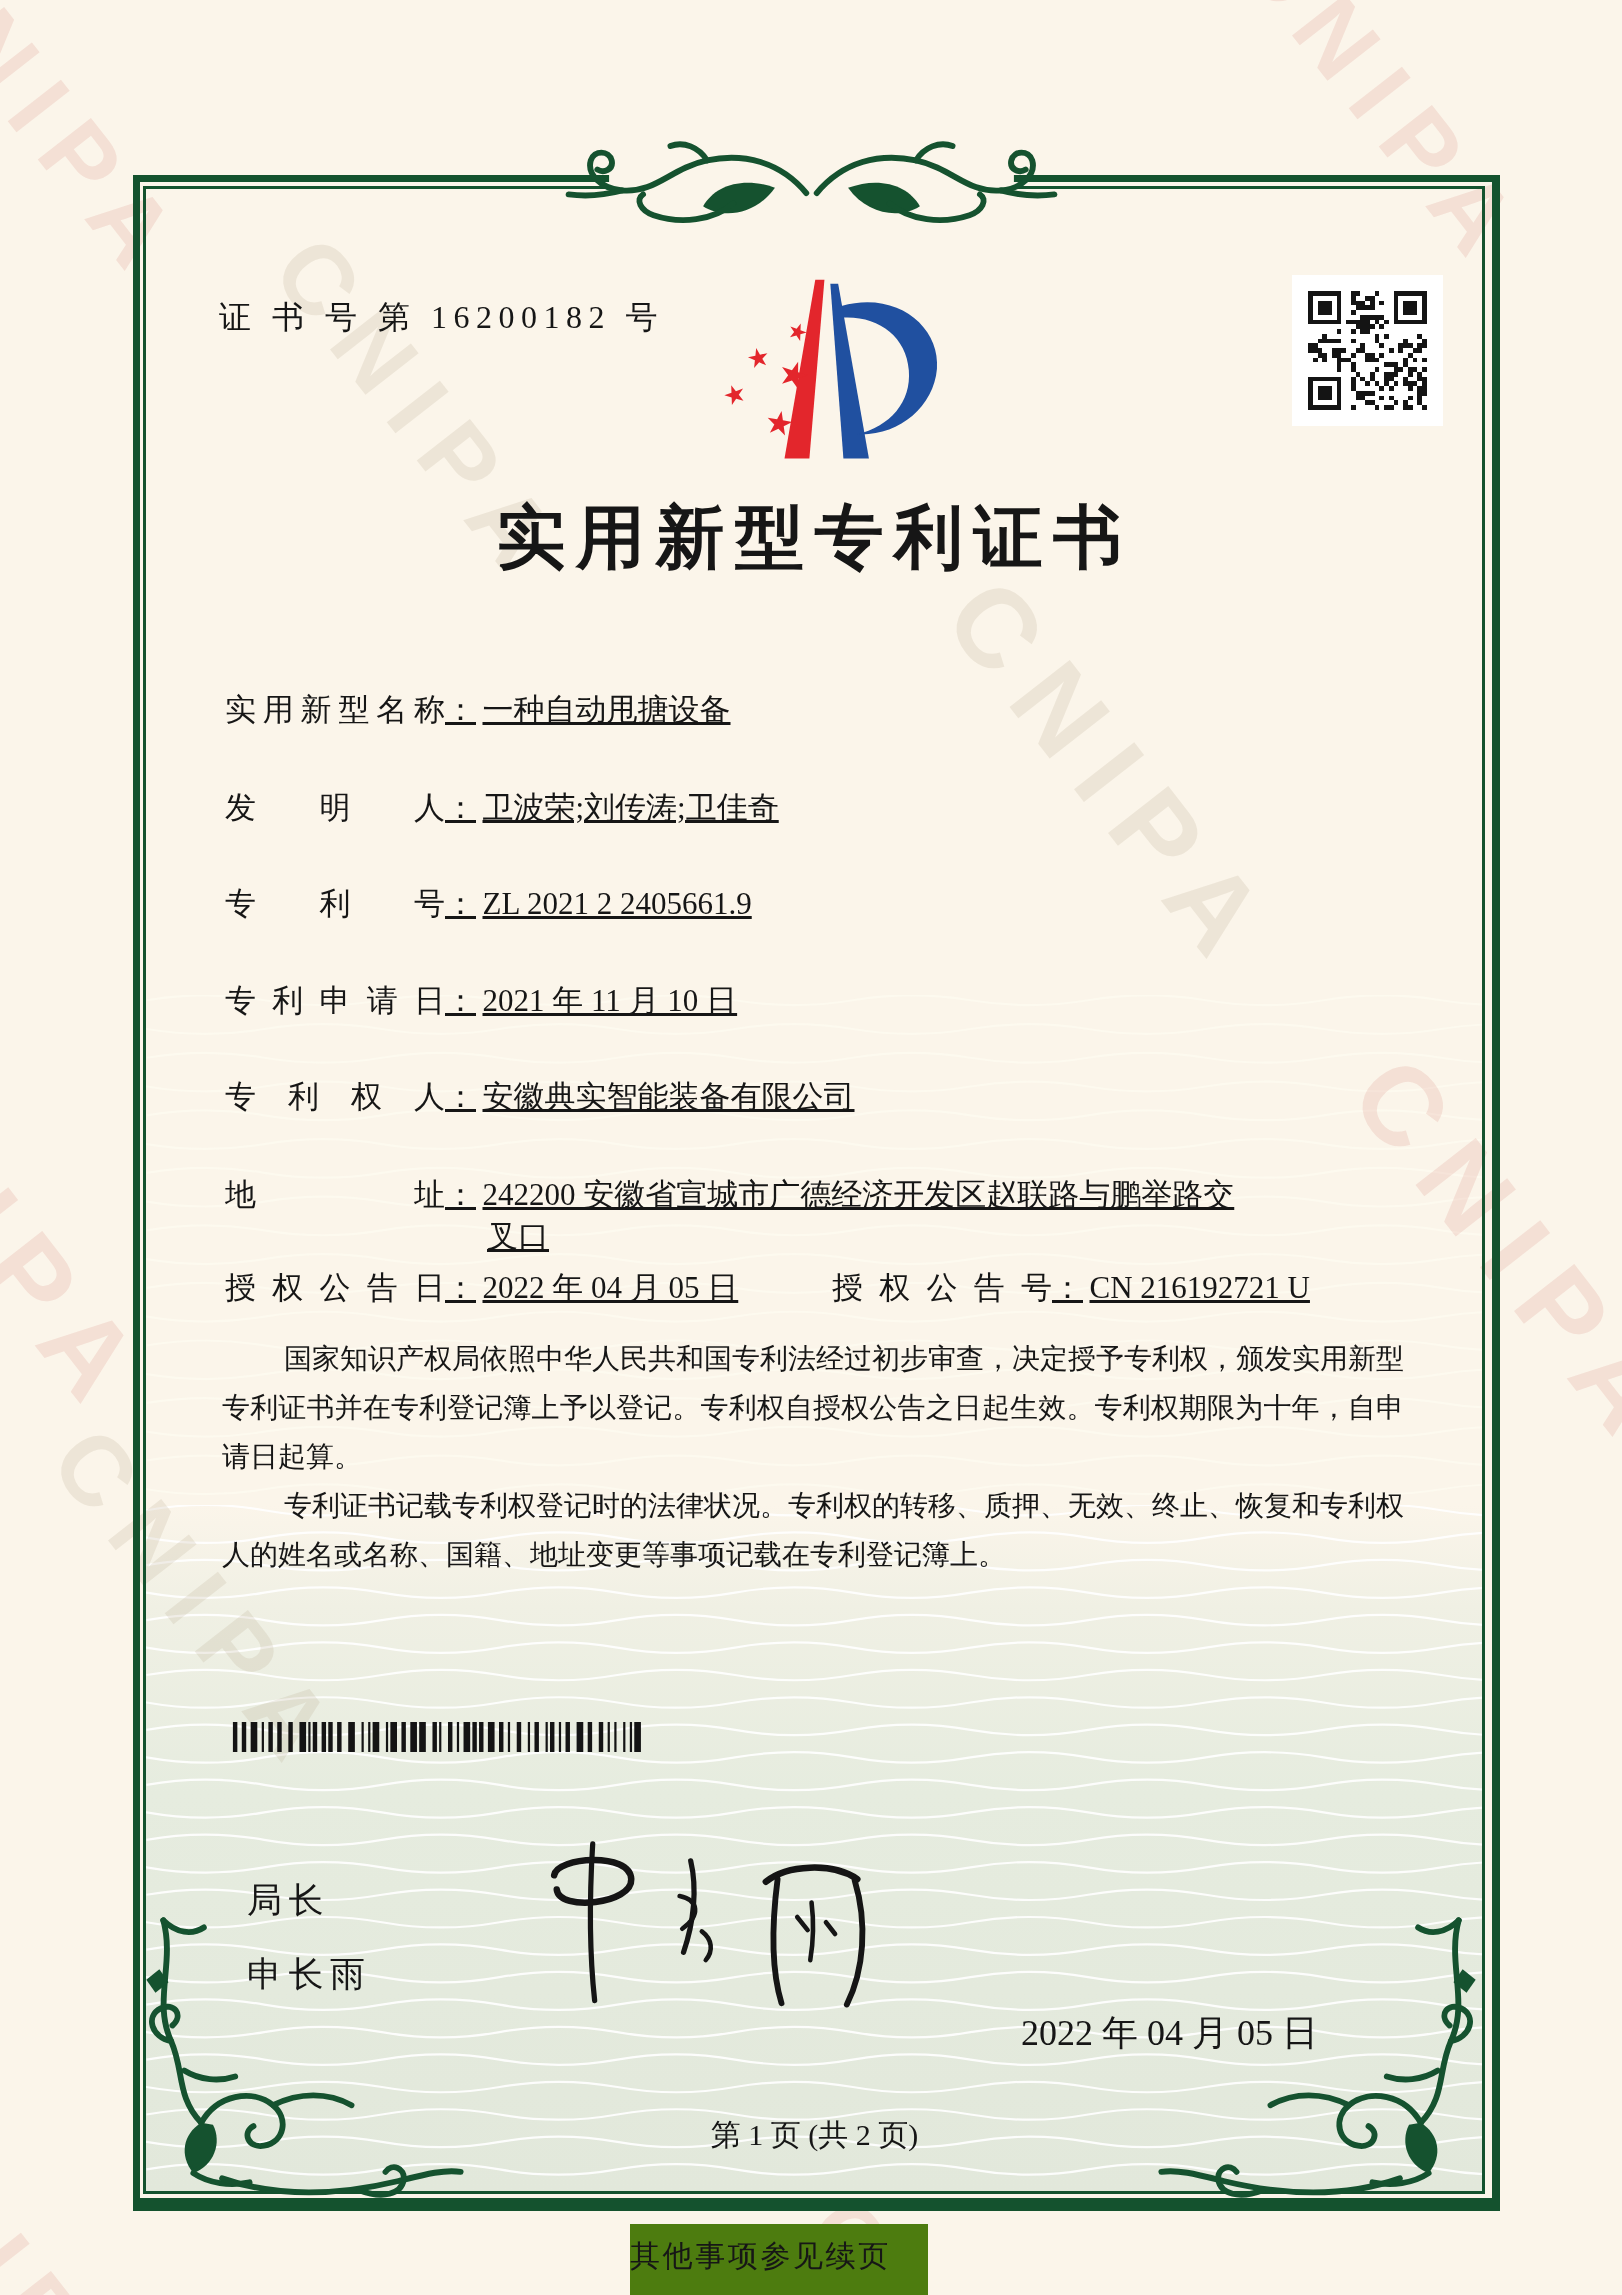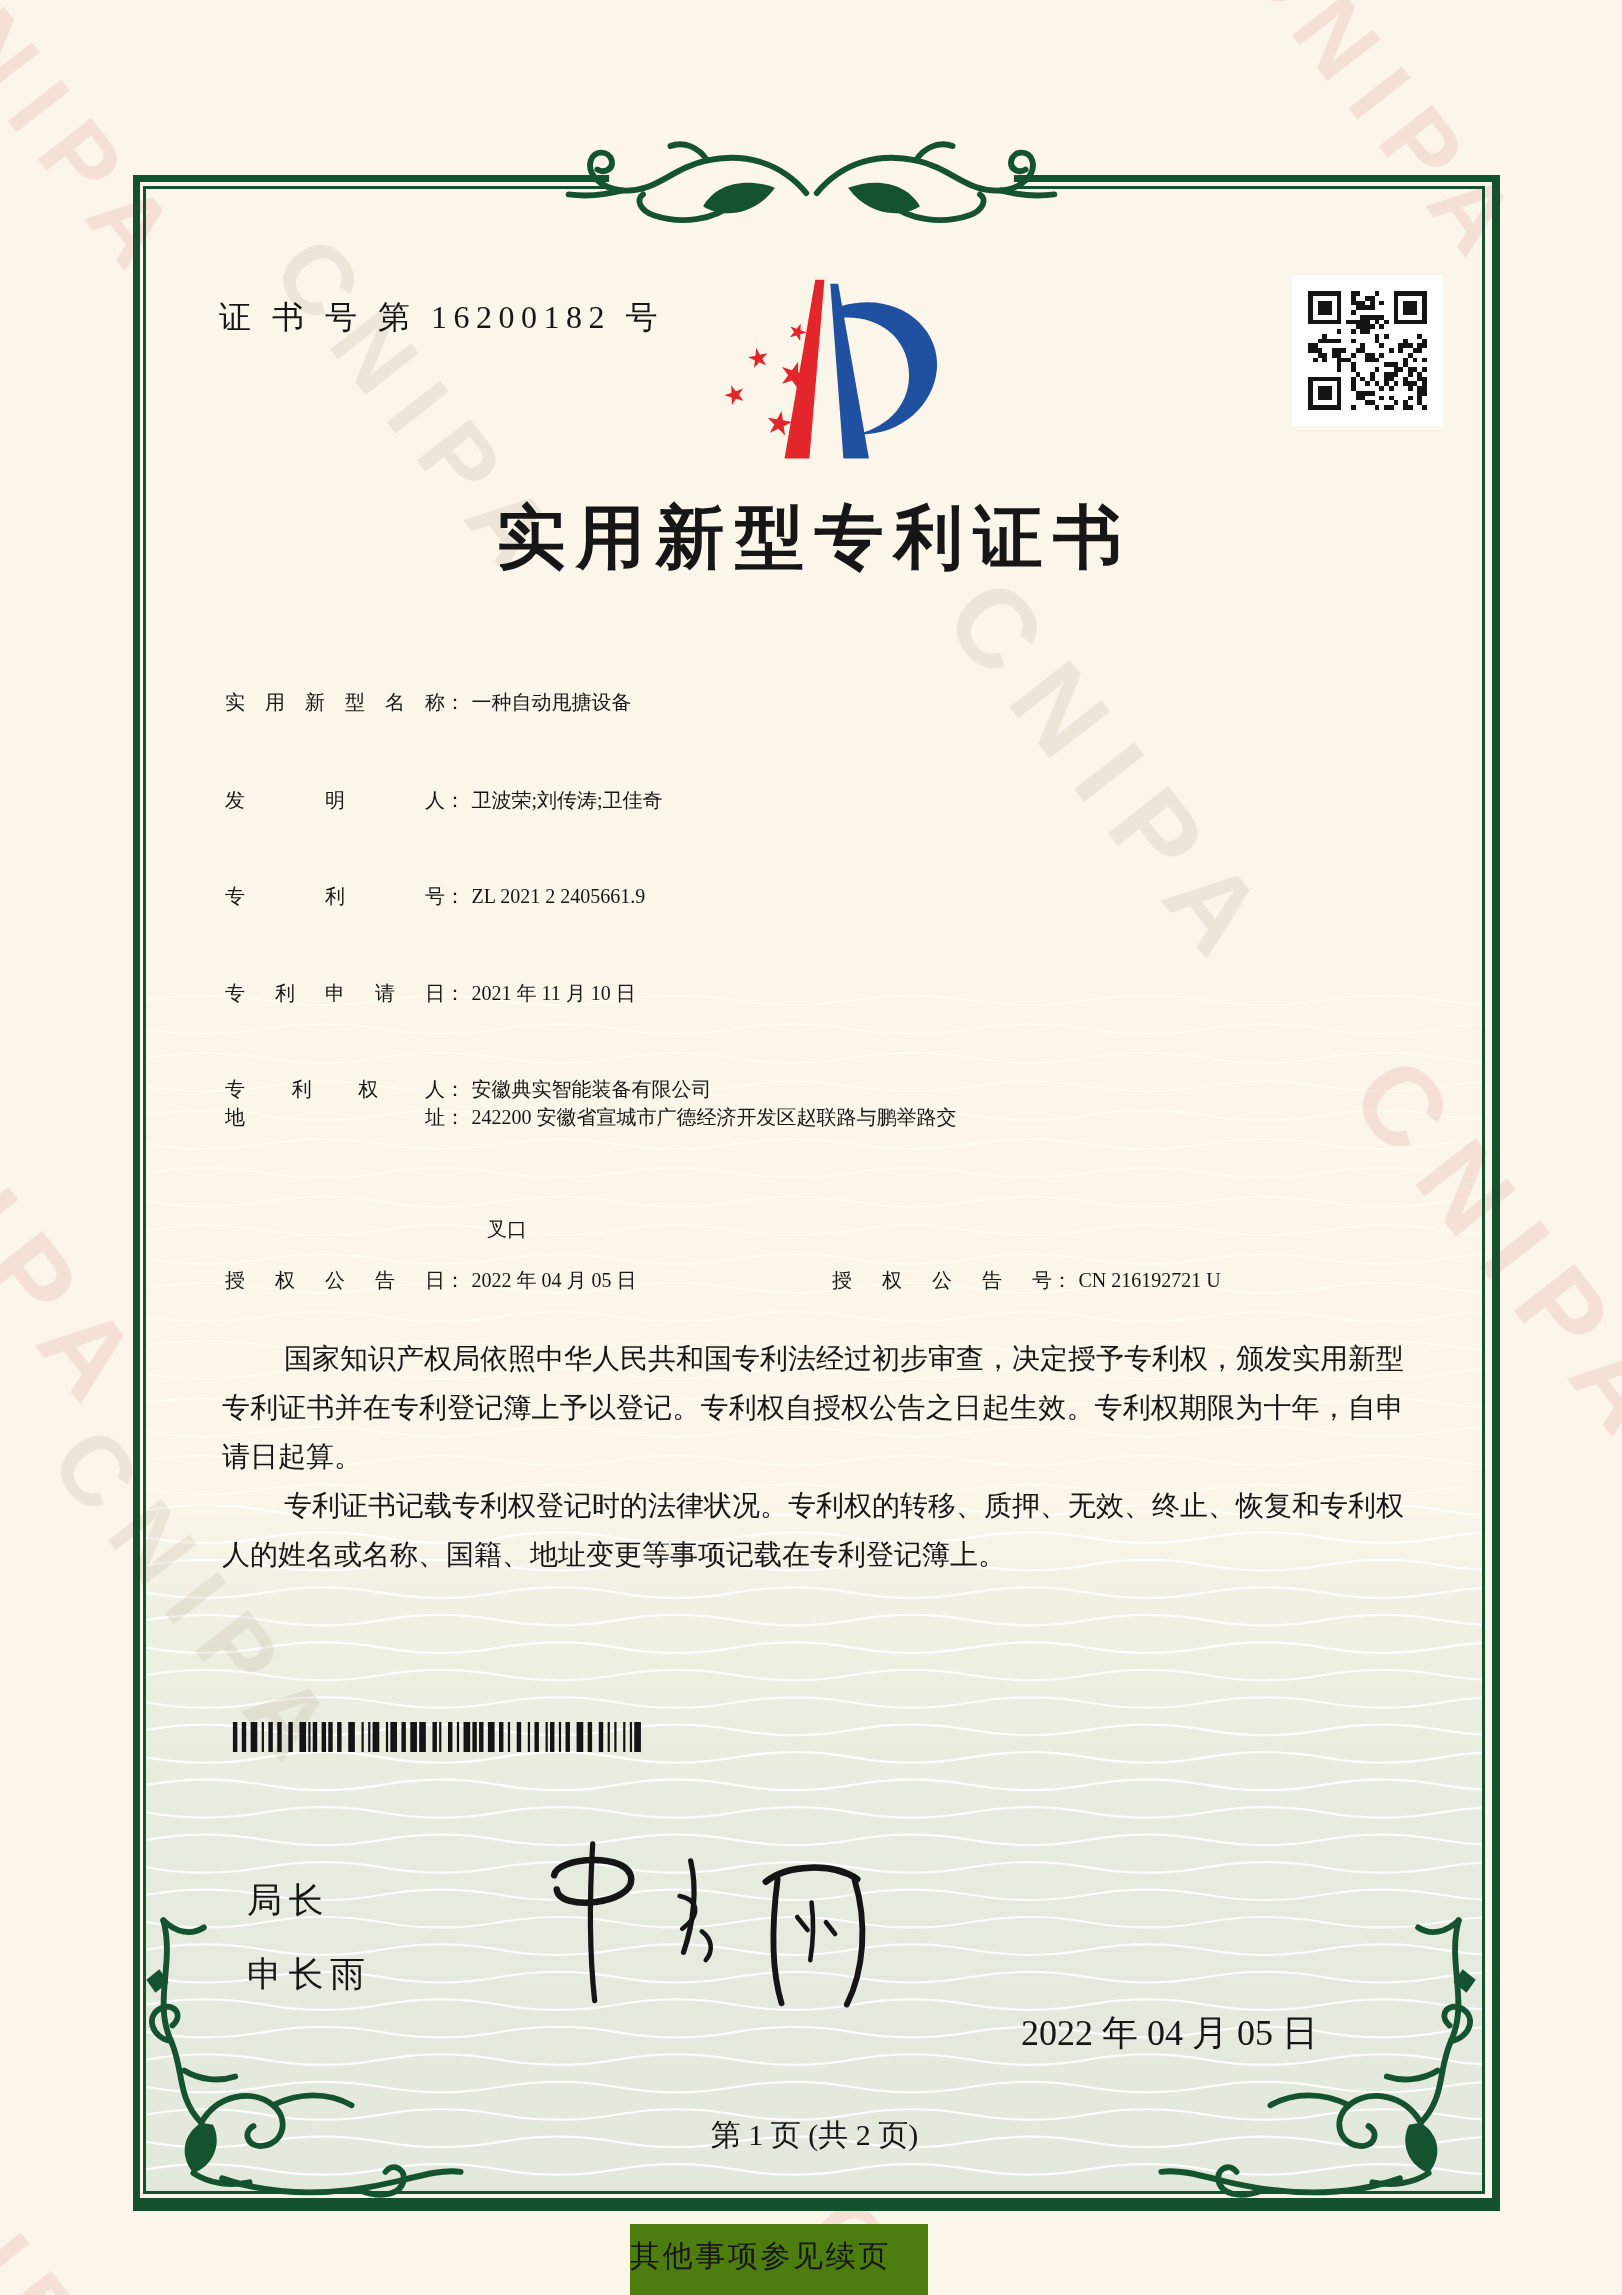--- a/index.html
+++ b/index.html
@@ -26,21 +26,21 @@
   .frame-inner{
     position:absolute;left:143px;top:186px;width:1336px;height:2002px;z-index:3;
     border:3.3px solid #14522e;pointer-events:none;
   }
   
   .certno{left:219px;top:296px;font-size:32px;letter-spacing:6.5px;z-index:4;}
   .title{
     left:146px;top:492px;width:1337px;text-align:center;z-index:4;
     font-size:69px;font-weight:bold;letter-spacing:10.5px;
   }
-  .frow{left:225px;font-size:20px;z-index:4;white-space:nowrap;}
+  .frow{left:225px;font-size:31px;z-index:4;white-space:nowrap;text-decoration:underline;}
   .flabel{display:inline-block;width:220px;text-align:justify;text-align-last:justify;}
   .fvalue{margin-left:6.5px;}
   .para{
     left:222px;width:1182px;font-size:28px;line-height:49px;z-index:4;
     text-align:justify;text-indent:62px;
   }
   .sig-label{left:247px;font-size:35px;letter-spacing:6.5px;z-index:4;}
   .datetxt{left:1021px;top:2009px;font-size:36px;z-index:4;}
   .pagefoot{left:146px;top:2115px;width:1337px;text-align:center;font-size:30px;z-index:4;}
   .contnote{
@@ -446,21 +446,21 @@
 </div>
 <div class="abs frow" style="top:883px;">
   <span class="flabel">专利号</span><span>：</span><span class="fvalue">ZL 2021 2 2405661.9</span>
 </div>
 <div class="abs frow" style="top:980px;">
   <span class="flabel">专利申请日</span><span>：</span><span class="fvalue">2021 年 11 月 10 日</span>
 </div>
 <div class="abs frow" style="top:1076px;">
   <span class="flabel">专利权人</span><span>：</span><span class="fvalue">安徽典实智能装备有限公司</span>
 </div>
-<div class="abs frow" style="top:1104px;">
+<div class="abs frow" style="top:1174px;">
   <span class="flabel">地址</span><span>：</span><span class="fvalue">242200 安徽省宣城市广德经济开发区赵联路与鹏举路交</span>
 </div>
 <div class="abs frow" style="top:1216px;left:487px;">
   <span>叉口</span>
 </div>
 <div class="abs frow" style="top:1267px;">
   <span class="flabel">授权公告日</span><span>：</span><span class="fvalue">2022 年 04 月 05 日</span>
 </div>
 <div class="abs frow" style="top:1267px;left:832px;">
   <span class="flabel">授权公告号</span><span>：</span><span class="fvalue">CN 216192721 U</span>

